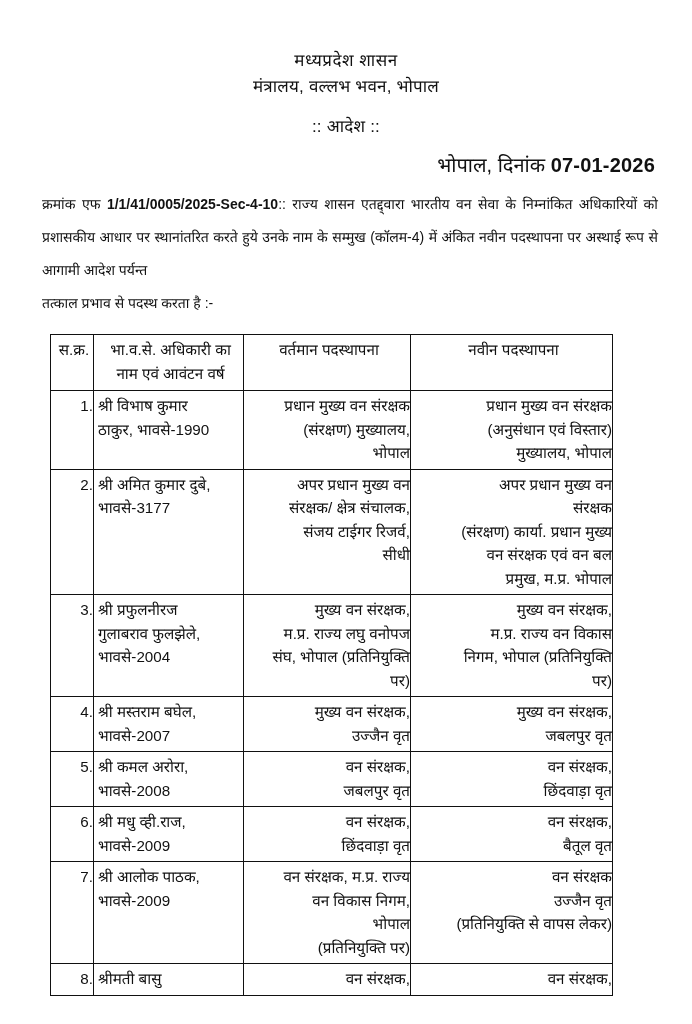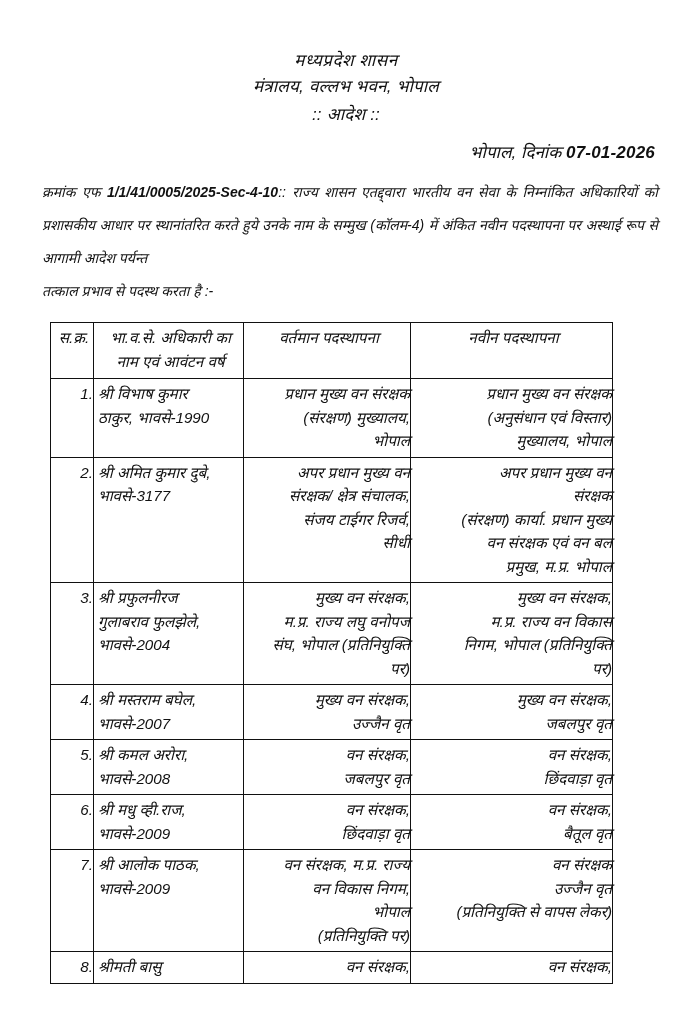--- a/index.html
+++ b/index.html
@@ -14,42 +14,41 @@
     font-family: "Liberation Sans", "DejaVu Sans", sans-serif;
     color: #111111;
     position: relative;
   }
   .page {
     width: 692px;
     height: 1024px;
     box-sizing: border-box;
     padding: 0;
     position: relative;
-    font-style: italic;
   }
 
   
   .header {
     text-align: center;
     padding-top: 48px;
   }
   .header .line {
     font-size: 17px;
     line-height: 26px;
     letter-spacing: 0.2px;
     white-space: nowrap;
   }
   .header .line.l1 { letter-spacing: 0.5px; }
-  .header .line.l4 { margin-top: 2px; }
+  .header .line.l4 { margin-top: 14px; }
 
   .dateline {
     text-align: right;
     padding-right: 37px;
     margin-top: 14px;
-    font-size: 17px;
+    font-size: 20px;
     line-height: 22px;
     white-space: nowrap;
   }
   .dateline .dnum { font-weight: bold; letter-spacing: 0.2px; }
 
   
   .para {
     margin: 12px 0 0 0;
     padding: 0 34px 0 42px;
     font-size: 14px;

